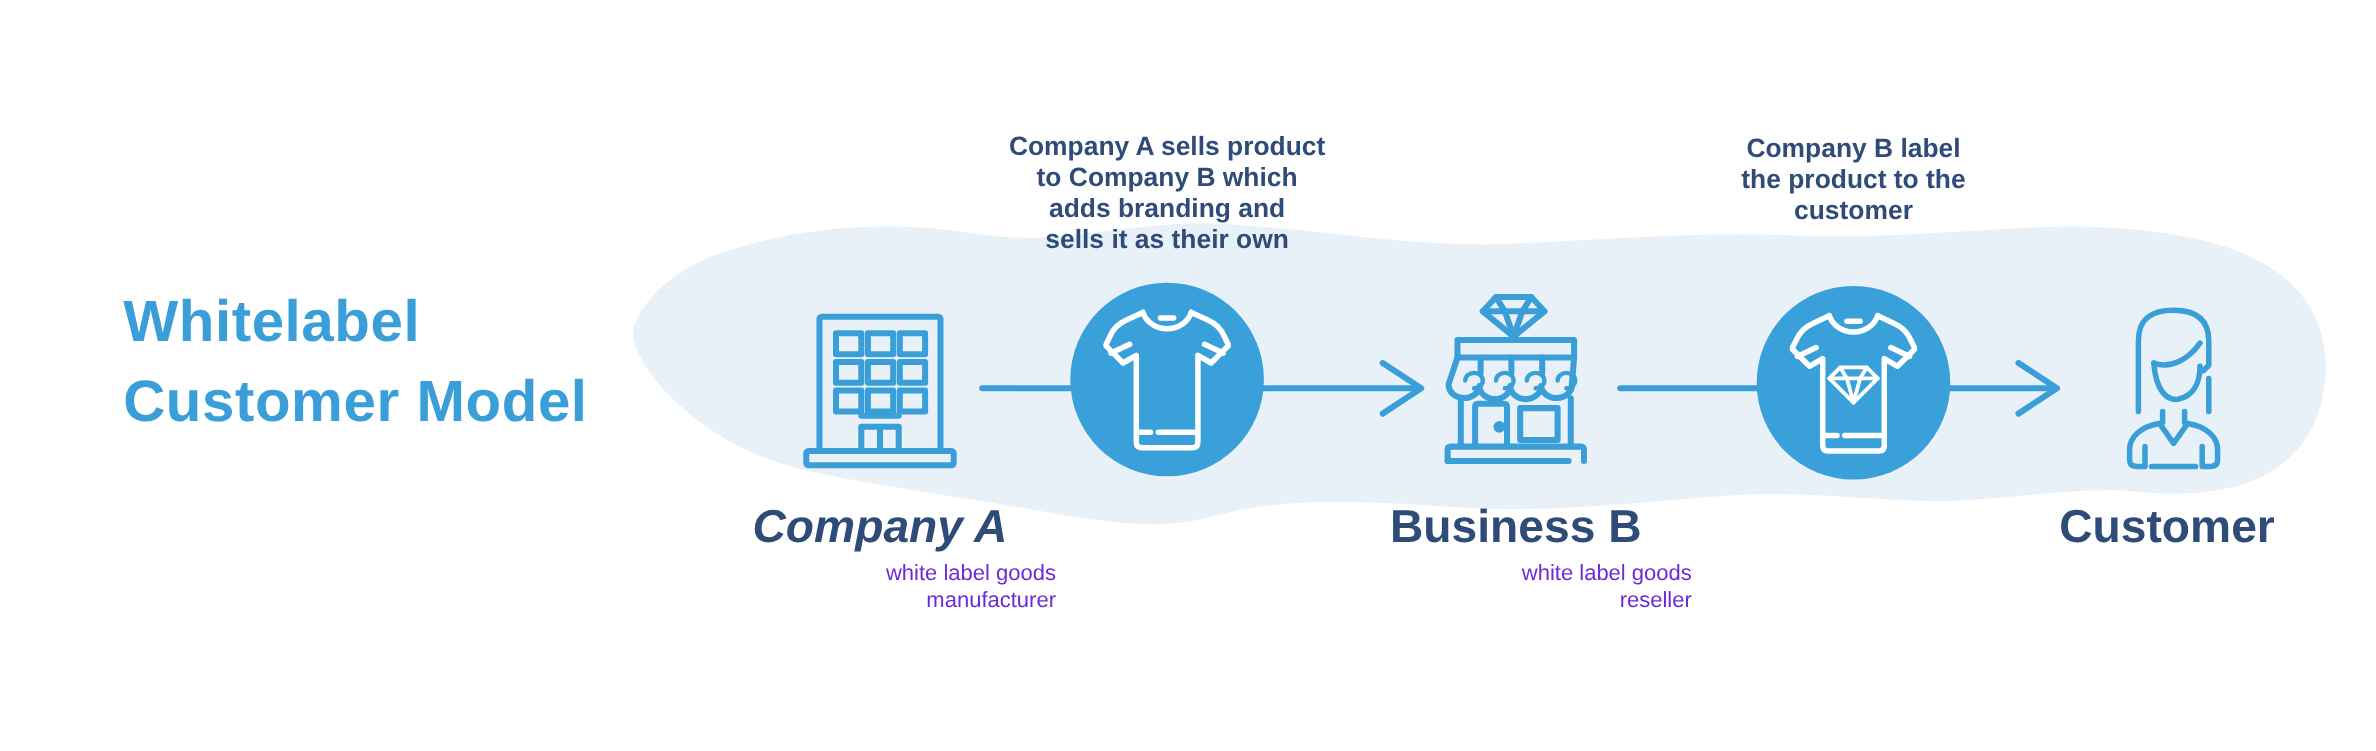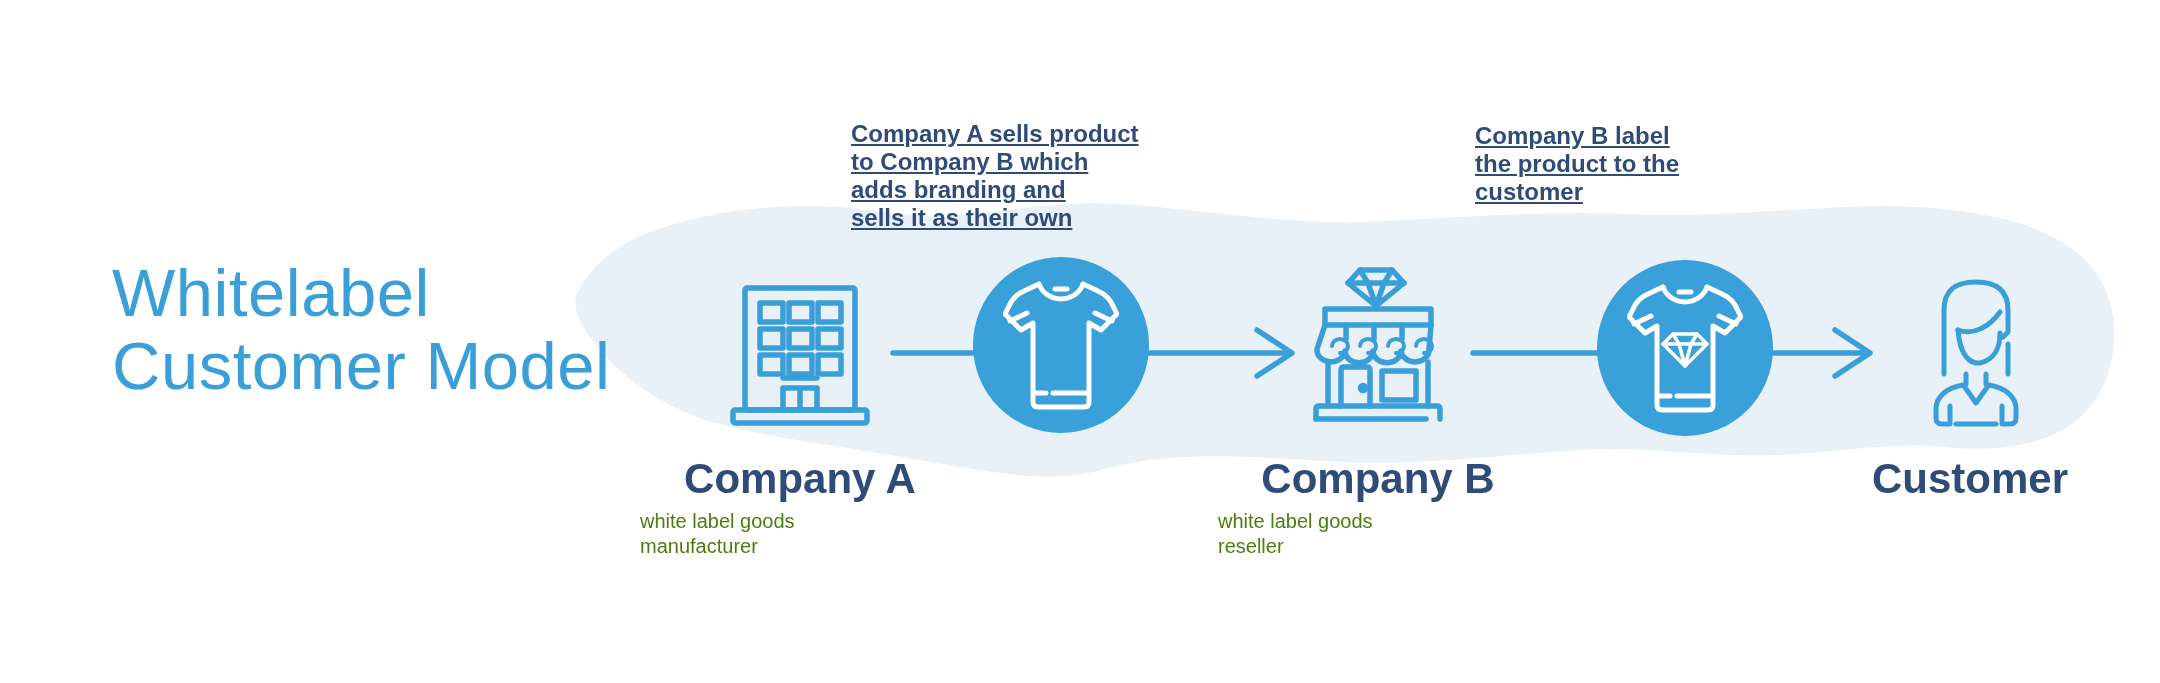--- a/index.html
+++ b/index.html
@@ -9,39 +9,39 @@
     background:#ffffff;
     overflow:hidden;
     font-family:"Liberation Sans", sans-serif;
   }
   .layer{position:absolute;left:0;top:0;}
   .abs{position:absolute;}
   .pre{white-space:pre-line;}
 
   .title{
     left:112px;top:256px;width:560px;
-    color:#3A9FD8;font-weight:400;font-size:67px;line-height:73px;
+    color:#3A9FD8;font-weight:700;font-size:53px;line-height:73px;
     letter-spacing:0.5px;
   }
   .annotation{
-    width:420px;
-    color:#2F4C78;font-weight:700;font-size:24px;line-height:28px;text-decoration:underline;
+    width:420px;text-align:center;
+    color:#2F4C78;font-weight:700;font-size:24px;line-height:28px;
   }
   .annotation.a1{left:851px;top:120px;}
   .annotation.a2{left:1475px;top:122px;}
 
   .node-label{
     width:320px;text-align:center;
     color:#2F4C78;font-weight:700;font-size:42px;line-height:44px;
   }
   .node-sublabel{
-    width:320px;text-align:left;
-    color:#4d7c0f;font-weight:400;font-size:20px;line-height:25px;
+    width:320px;text-align:right;
+    color:#6d28d9;font-weight:400;font-size:20px;line-height:25px;
   }
-  .label-a{left:640px;top:457px;}   .sub-a{left:640px;top:509px;}
+  .label-a{left:640px;top:457px;font-style:italic;}   .sub-a{left:640px;top:509px;}
   .label-b{left:1218px;top:457px;}  .sub-b{left:1218px;top:509px;}
   .label-c{left:1810px;top:457px;}
 
   .badge{
     width:176px;height:176px;border-radius:50%;
     background:#39A0D9;
     display:flex;align-items:center;justify-content:center;
   }
   .badge1{left:973px;top:257px;}
   .badge2{left:1597px;top:260px;}
@@ -141,21 +141,21 @@
     <path d="M17,65 L9,89 A13,11 0 0 0 37,91 A13,11 0 0 0 65,91 A13,11 0 0 0 93,91 A13,11 0 0 0 121,89 L123,65"></path>
     <path d="M38,65 v14 M66,65 v14 M94,65 v14"></path>
     <path d="M24,86 a8,7 0 1 1 8,7 M52,86 a8,7 0 1 1 8,7 M80,86 a8,7 0 1 1 8,7 M108,86 a8,7 0 1 1 8,7" stroke-width="4"></path>
     <path d="M20,102 V146 M120,102 V146"></path>
     <path d="M33,146 V110 Q33,107 36,107 H59 Q62,107 62,110 V146"></path>
     <circle cx="55" cy="128" r="2.6" fill="#3A9FD8"></circle>
     <rect x="74" y="111" width="34" height="29"></rect>
     <path d="M8,159 V149 Q8,146 11,146 H129 Q132,146 132,149 V159"></path>
     <line x1="8" y1="159" x2="118" y2="159"></line>
   </svg>
-  <div class="abs node-label label-b">Company B</div>
+  <div class="abs node-label label-b">Business B</div>
   <div class="abs node-sublabel sub-b pre">white label goods
 reseller</div>
 
   <div class="abs badge badge2">
     <svg width="116" height="136" viewBox="0 0 116 136" fill="none" stroke="#FFFFFF" stroke-width="5" stroke-linecap="round" stroke-linejoin="round">
       <path d="M36,7 L21,14 Q10,19 6,29 L2,37 L18,53 L30,46 L30,125 Q30,130 35,130 H81 Q86,130 86,125 L86,46 L98,53 L114,37 L110,29 Q106,19 95,14 L80,7"></path>
       <path d="M36,7 A23,21 0 0 0 80,7"></path>
       <line x1="52" y1="12" x2="64" y2="12"></line>
       <line x1="7" y1="44" x2="24" y2="36"></line>
       <line x1="109" y1="44" x2="92" y2="36"></line>

